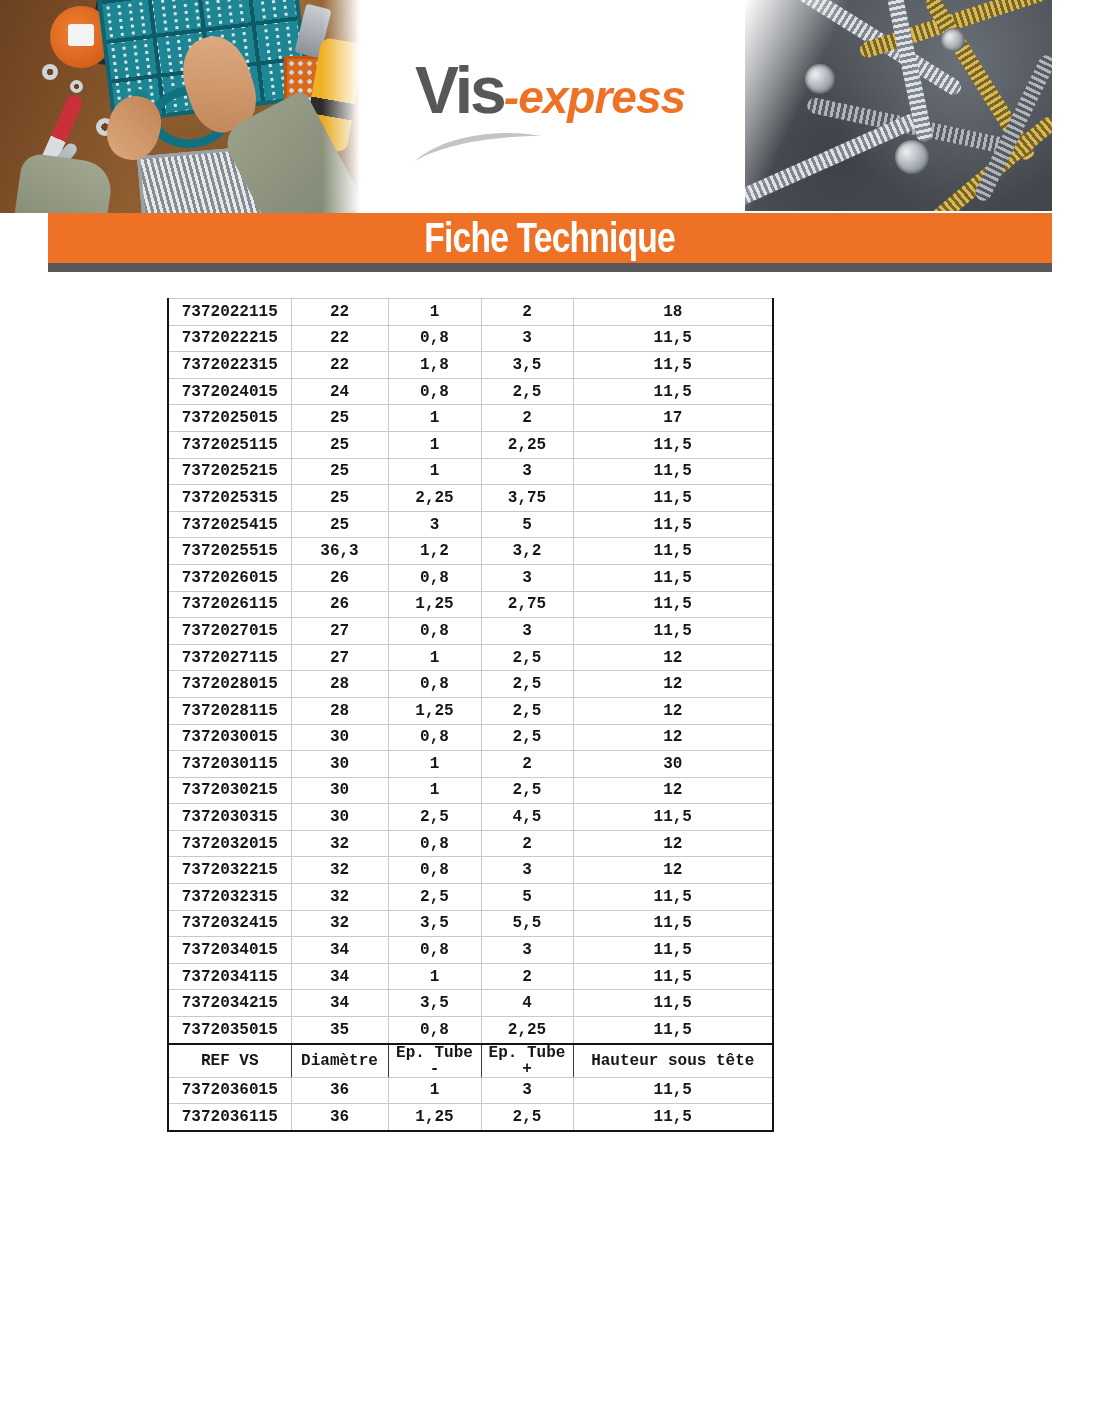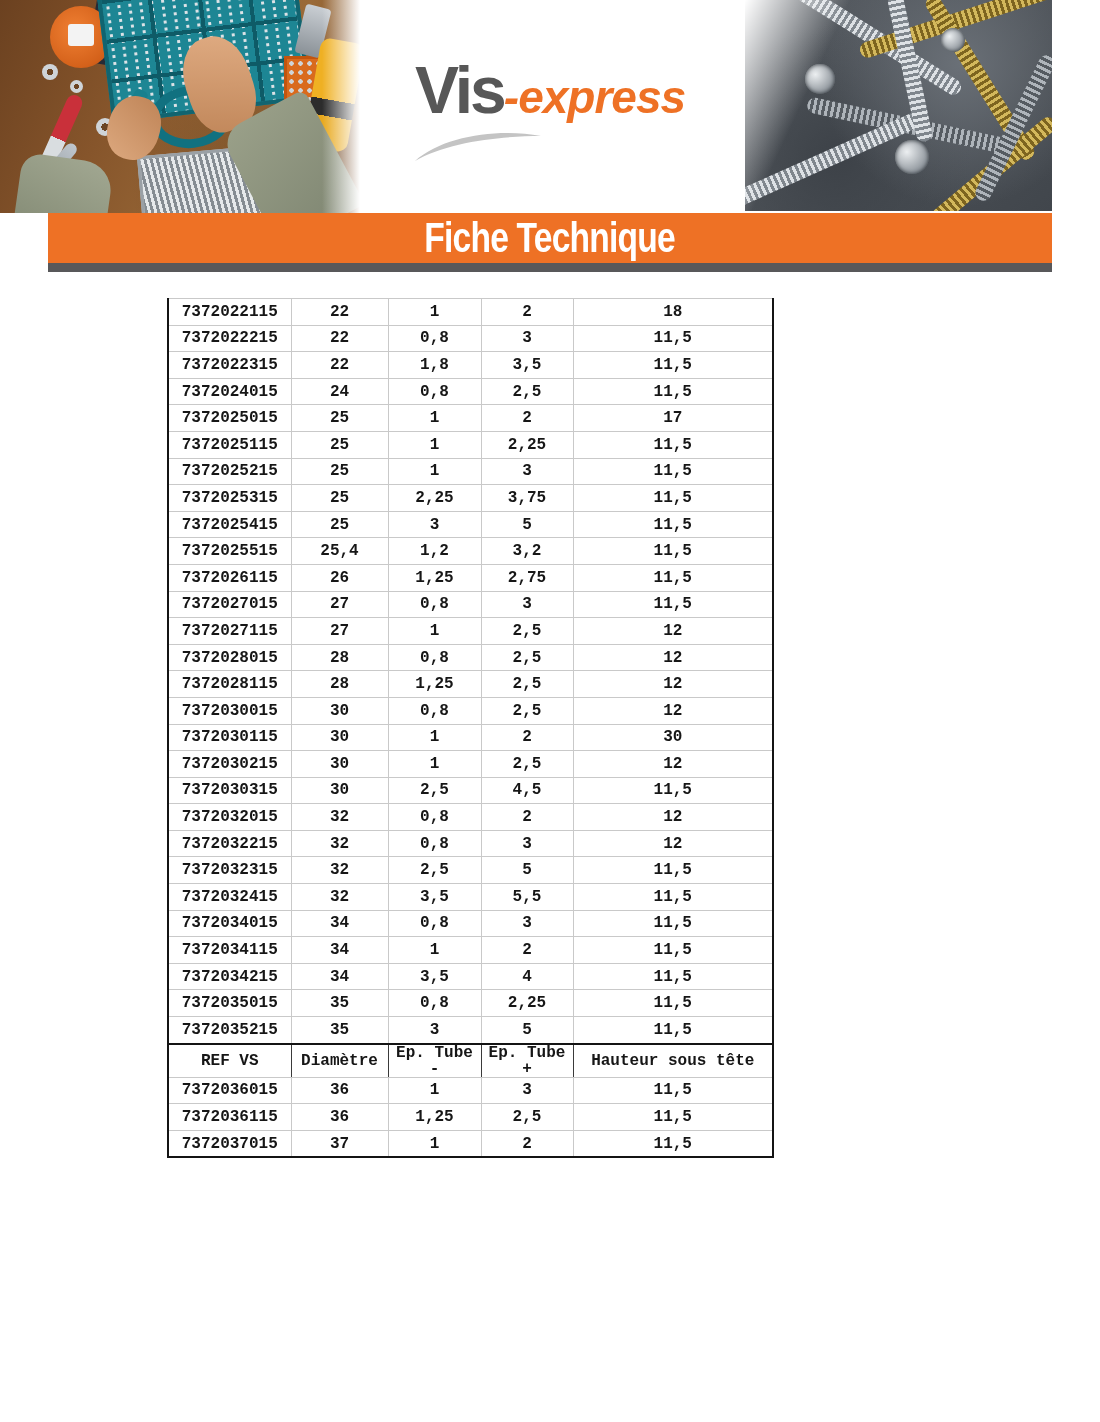--- a/index.html
+++ b/index.html
@@ -228,23 +228,30 @@
         </tr>
         <tr class="">
           <td>7372025415</td>
           <td>25</td>
           <td>3</td>
           <td>5</td>
           <td>11,5</td>
         </tr>
         <tr class="">
           <td>7372025515</td>
-          <td>25,4</td>
+          <td>36,3</td>
           <td>1,2</td>
           <td>3,2</td>
+          <td>11,5</td>
+        </tr>
+        <tr class="">
+          <td>7372026015</td>
+          <td>26</td>
+          <td>0,8</td>
+          <td>3</td>
           <td>11,5</td>
         </tr>
         <tr class="">
           <td>7372026115</td>
           <td>26</td>
           <td>1,25</td>
           <td>2,75</td>
           <td>11,5</td>
         </tr>
         <tr class="">
@@ -350,27 +357,20 @@
           <td>34</td>
           <td>3,5</td>
           <td>4</td>
           <td>11,5</td>
         </tr>
         <tr class="">
           <td>7372035015</td>
           <td>35</td>
           <td>0,8</td>
           <td>2,25</td>
-          <td>11,5</td>
-        </tr>
-        <tr class="">
-          <td>7372035215</td>
-          <td>35</td>
-          <td>3</td>
-          <td>5</td>
           <td>11,5</td>
         </tr>
         <tr class="header-row">
           <td>REF VS</td>
           <td>Diamètre</td>
           <td>Ep. Tube -</td>
           <td>Ep. Tube +</td>
           <td>Hauteur sous tête</td>
         </tr>
         <tr class="">
@@ -380,25 +380,18 @@
           <td>3</td>
           <td>11,5</td>
         </tr>
         <tr class="">
           <td>7372036115</td>
           <td>36</td>
           <td>1,25</td>
           <td>2,5</td>
           <td>11,5</td>
         </tr>
-        <tr class="">
-          <td>7372037015</td>
-          <td>37</td>
-          <td>1</td>
-          <td>2</td>
-          <td>11,5</td>
-        </tr>
       </tbody>
   </table>
 
   <div class="footer-bar"></div>
 
 </div>
 
 </body></html>

